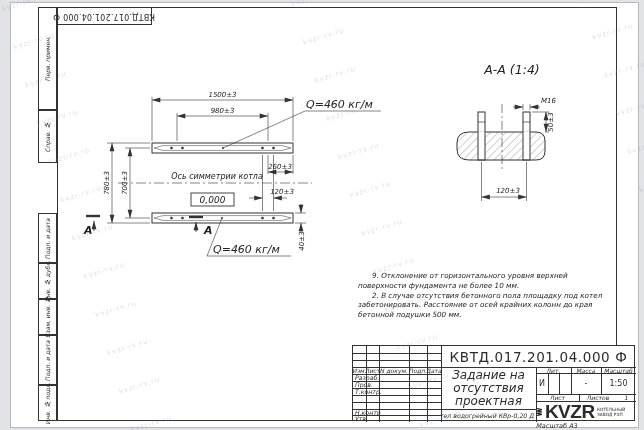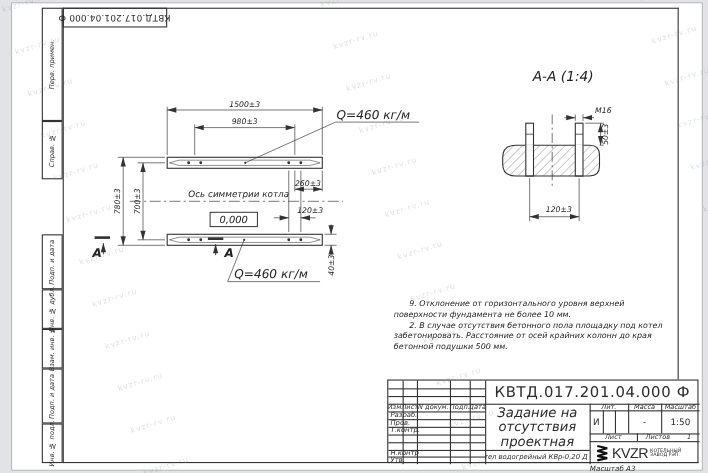--- a/index.html
+++ b/index.html
@@ -52,21 +52,21 @@
   }
   .tb .cell{position:absolute;display:flex;align-items:center;justify-content:center;overflow:hidden;}
   .tb .vl,.tb .hl{position:absolute;background:#333;}
   .doc-number{font-size:13.5px;font-style:normal;letter-spacing:.6px;white-space:nowrap;}
   .tb-title{flex-direction:column;font-size:12px;line-height:13px;}
   .tb-small{font-size:6px;}
   .tb-val{font-size:8px;font-style:normal;}
   .role{justify-content:flex-start !important;padding-left:2px;font-size:6.2px;}
   .product{font-size:6.2px;white-space:nowrap;}
   .logo-wrap{display:flex;align-items:center;justify-content:center;gap:2px;font-style:normal;}
-  .kvzr{font-weight:normal;font-size:13px;letter-spacing:-.5px;font-family:"Liberation Sans",sans-serif;}
+  .kvzr{font-weight:bold;font-size:19px;letter-spacing:-.5px;font-family:"Liberation Sans",sans-serif;}
   .org{display:flex;flex-direction:column;font-size:6px;line-height:6px;transform:scale(.72);transform-origin:left center;white-space:nowrap;}
   .format{position:absolute;left:527px;top:421.5px;width:60px;text-align:center;font-size:6.5px;font-style:italic;}
   
   .wm-clip{position:absolute;inset:0;overflow:hidden;pointer-events:none;z-index:9;}
   .wm{
     position:absolute;left:-160px;top:-160px;width:1150px;height:860px;
     transform:rotate(-17deg);
     font-size:7px;color:rgba(124,142,168,.28);
     line-height:40px;word-spacing:36px;letter-spacing:1px;overflow:hidden;
   }

